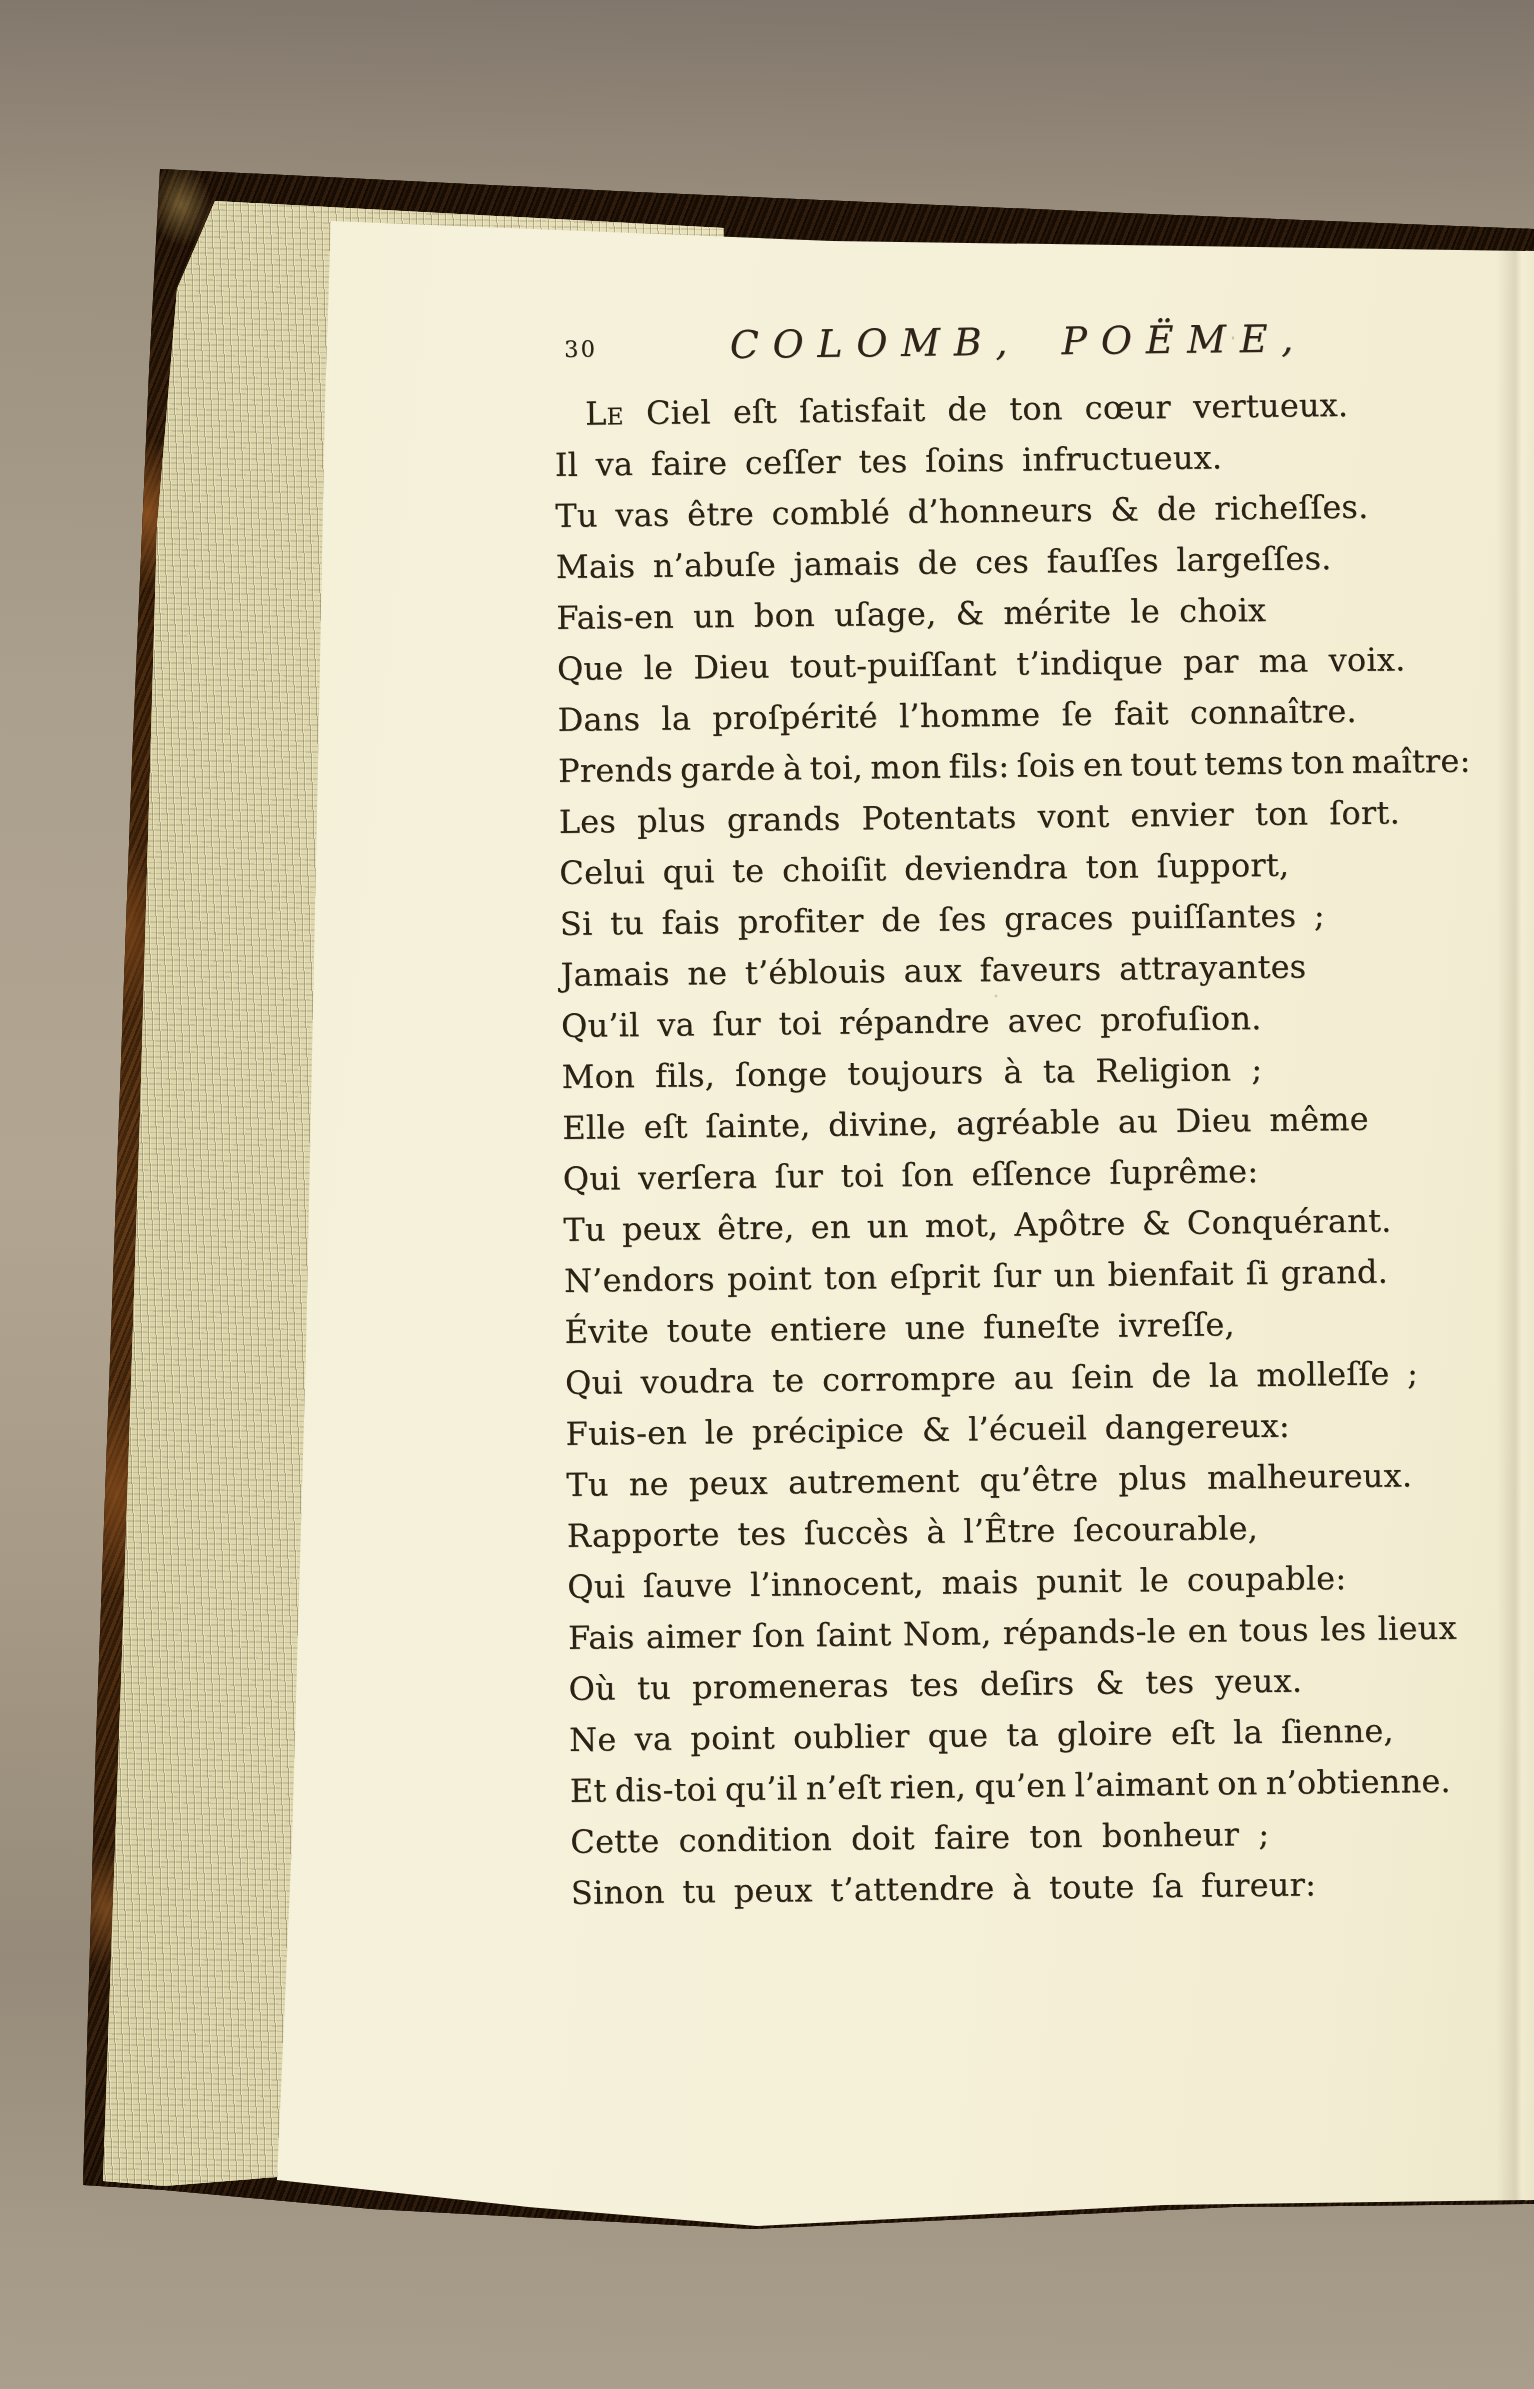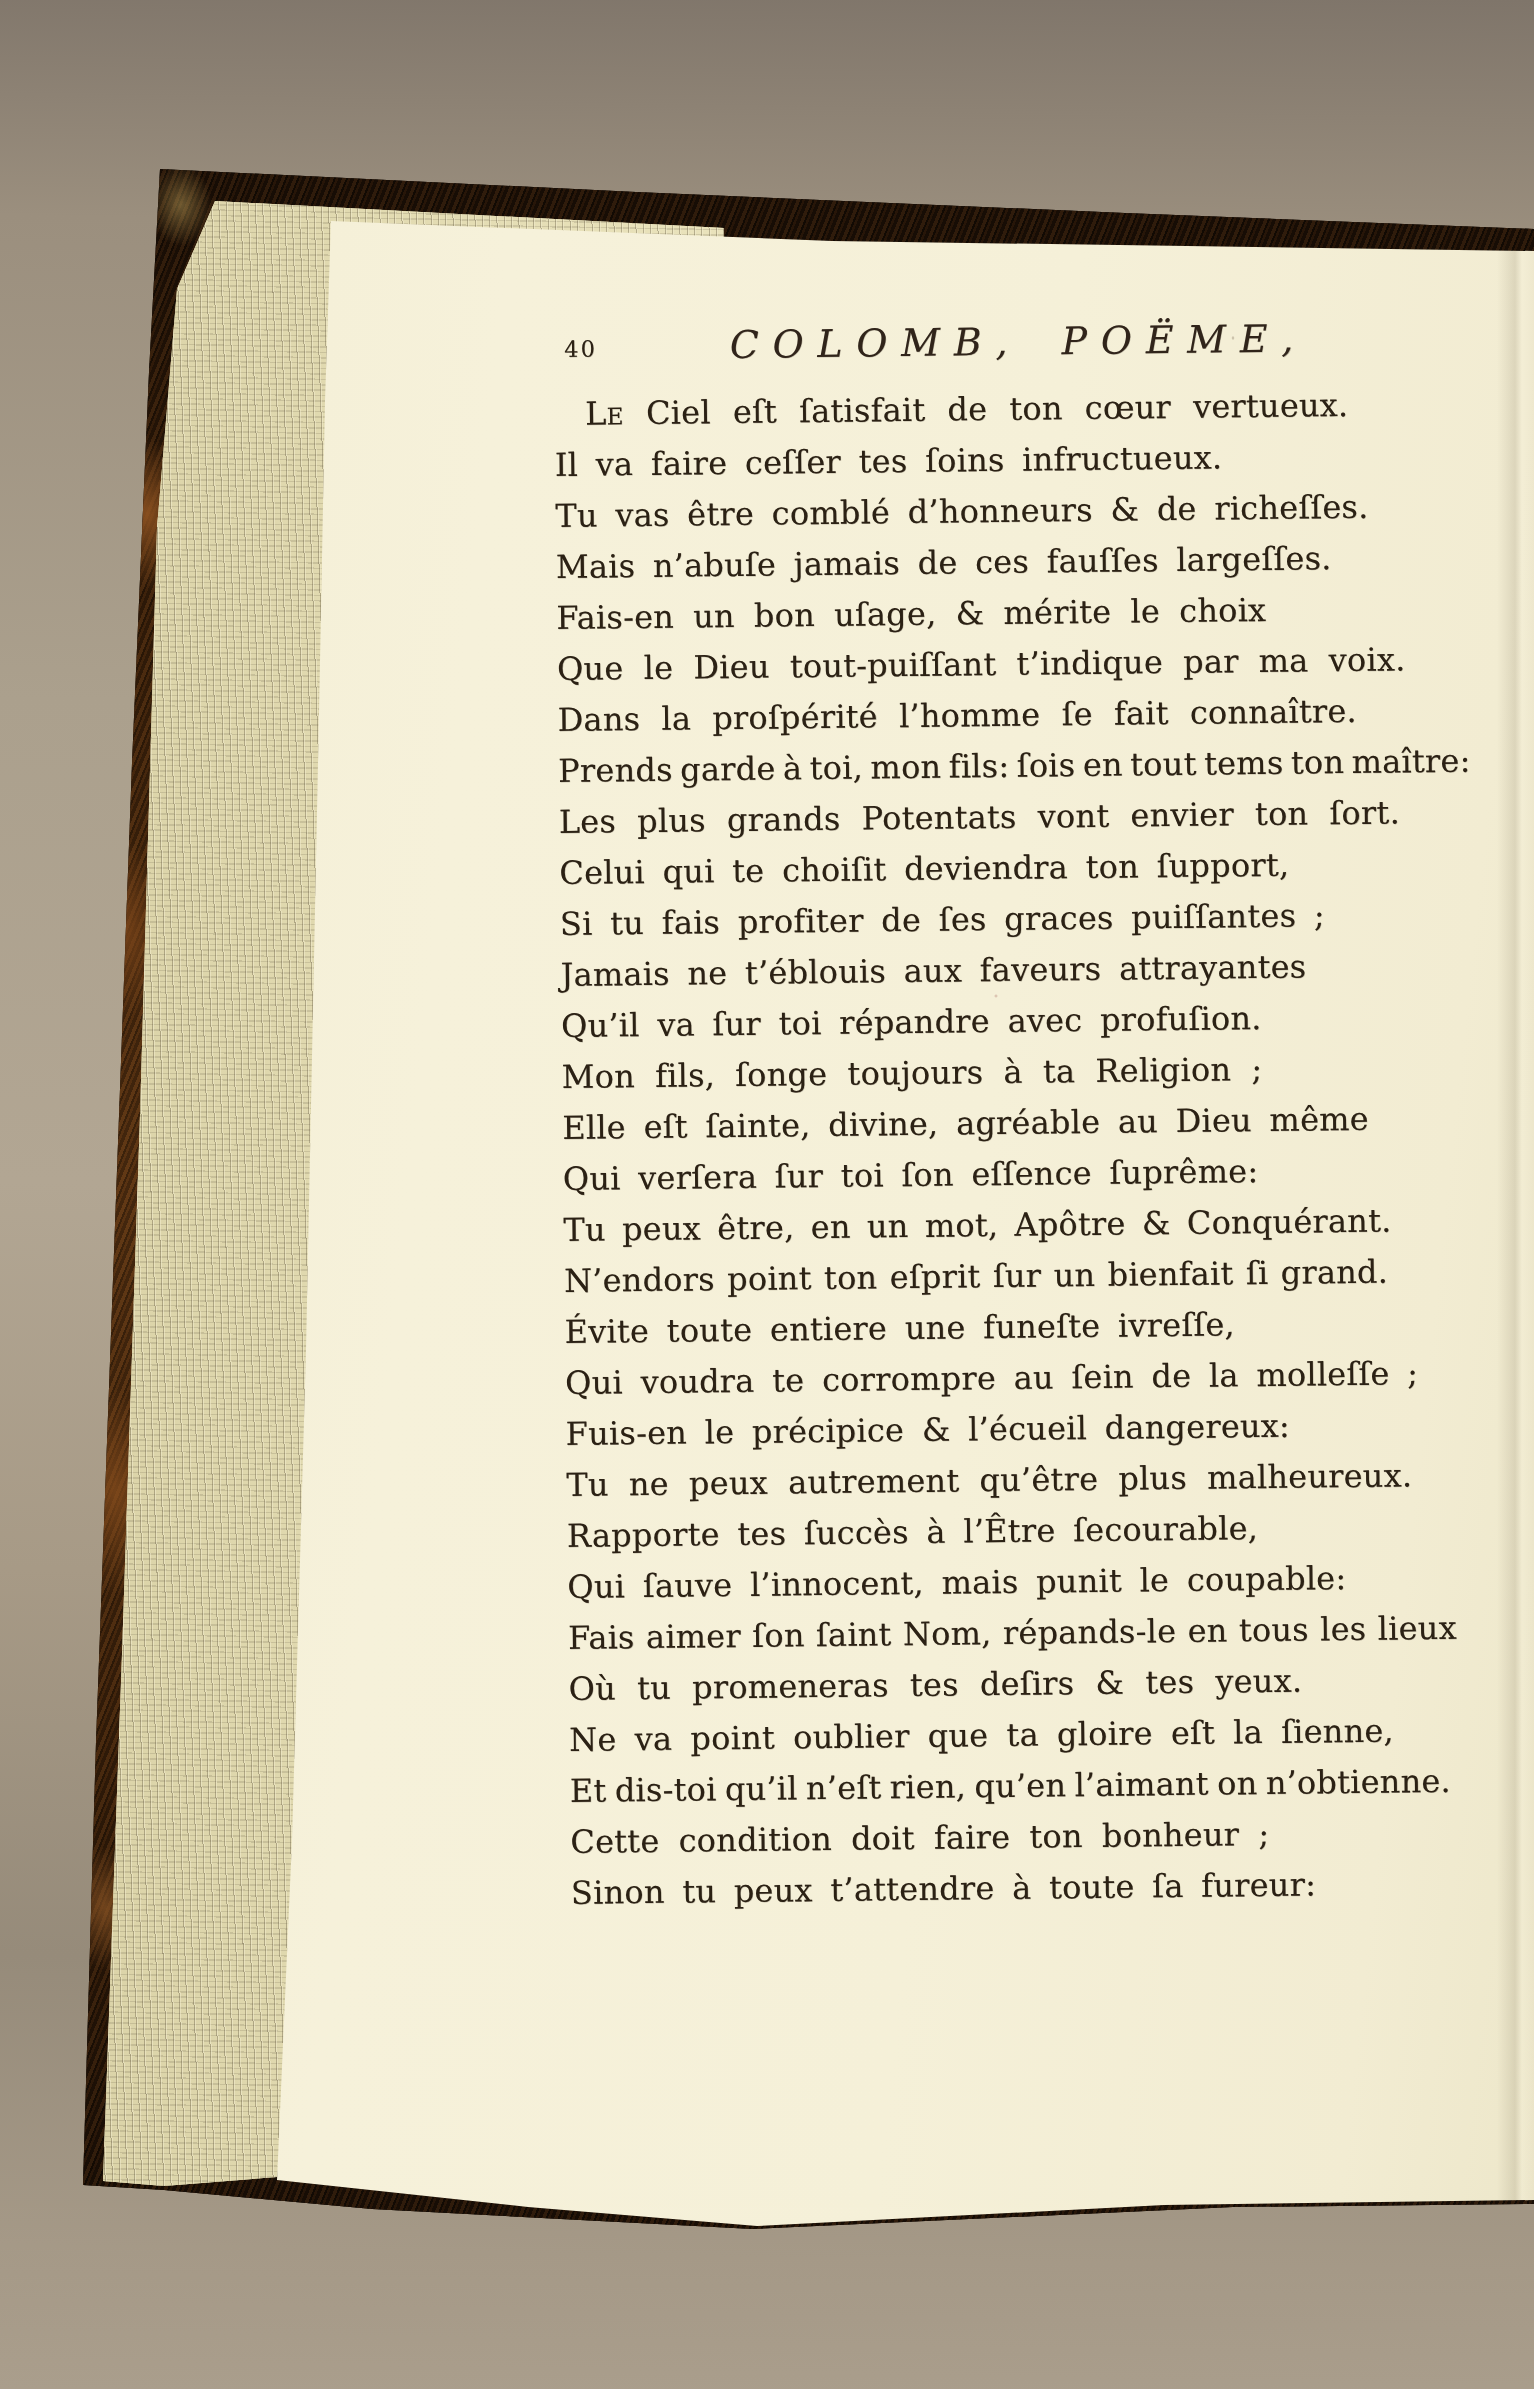--- a/index.html
+++ b/index.html
@@ -91,21 +91,21 @@
 </head>
 <body>
 
 <div id="scene">
   <div class="cover"></div>
   <div class="fore-edge"></div>
   <div class="page"></div>
 
   <div class="textblock">
     <div class="header">
-      <span class="pagenum">40</span>
+      <span class="pagenum">30</span>
       <div class="title">COLOMB, POËME,</div>
     </div>
     <div class="verses">
         <div class="vl first" style="word-spacing: 11.7px;"><span>L</span><span class="sc">e</span> Ciel eſt ſatisfait de ton cœur vertueux.</div>
         <div class="vl">Il va faire ceſſer tes ſoins infructueux.</div>
         <div class="vl">Tu vas être comblé d’honneurs &amp; de richeſſes.</div>
         <div class="vl">Mais n’abuſe jamais de ces fauſſes largeſſes.</div>
         <div class="vl" style="word-spacing: 8.8px;">Fais-en un bon uſage, &amp; mérite le choix</div>
         <div class="vl" style="word-spacing: 9.8px;">Que le Dieu tout-puiſſant t’indique par ma voix.</div>
         <div class="vl" style="word-spacing: 10.8px;">Dans la proſpérité l’homme ſe fait connaître.</div>

